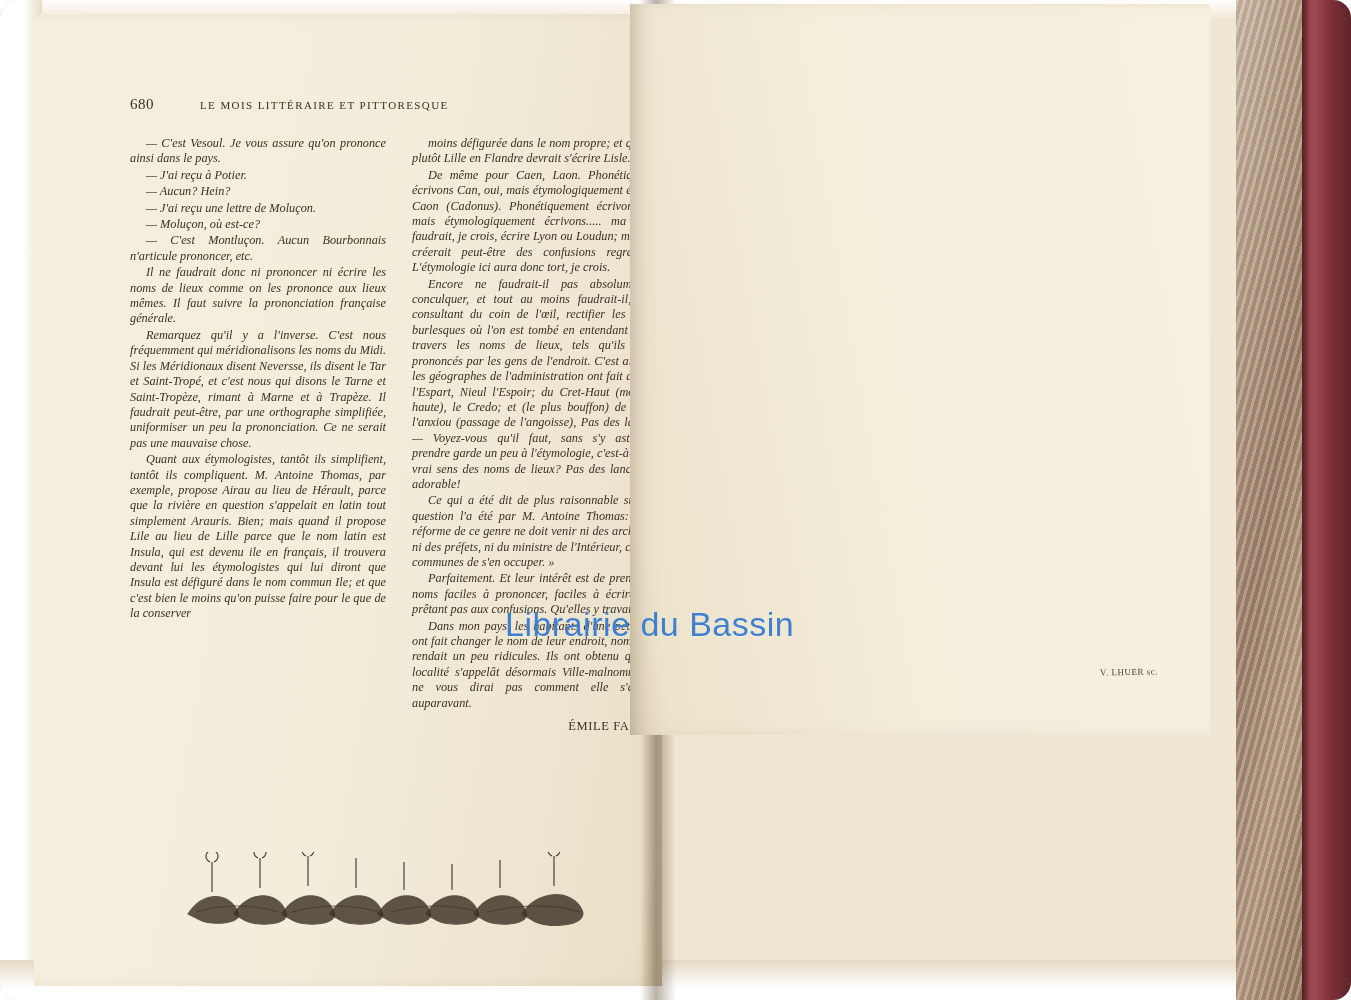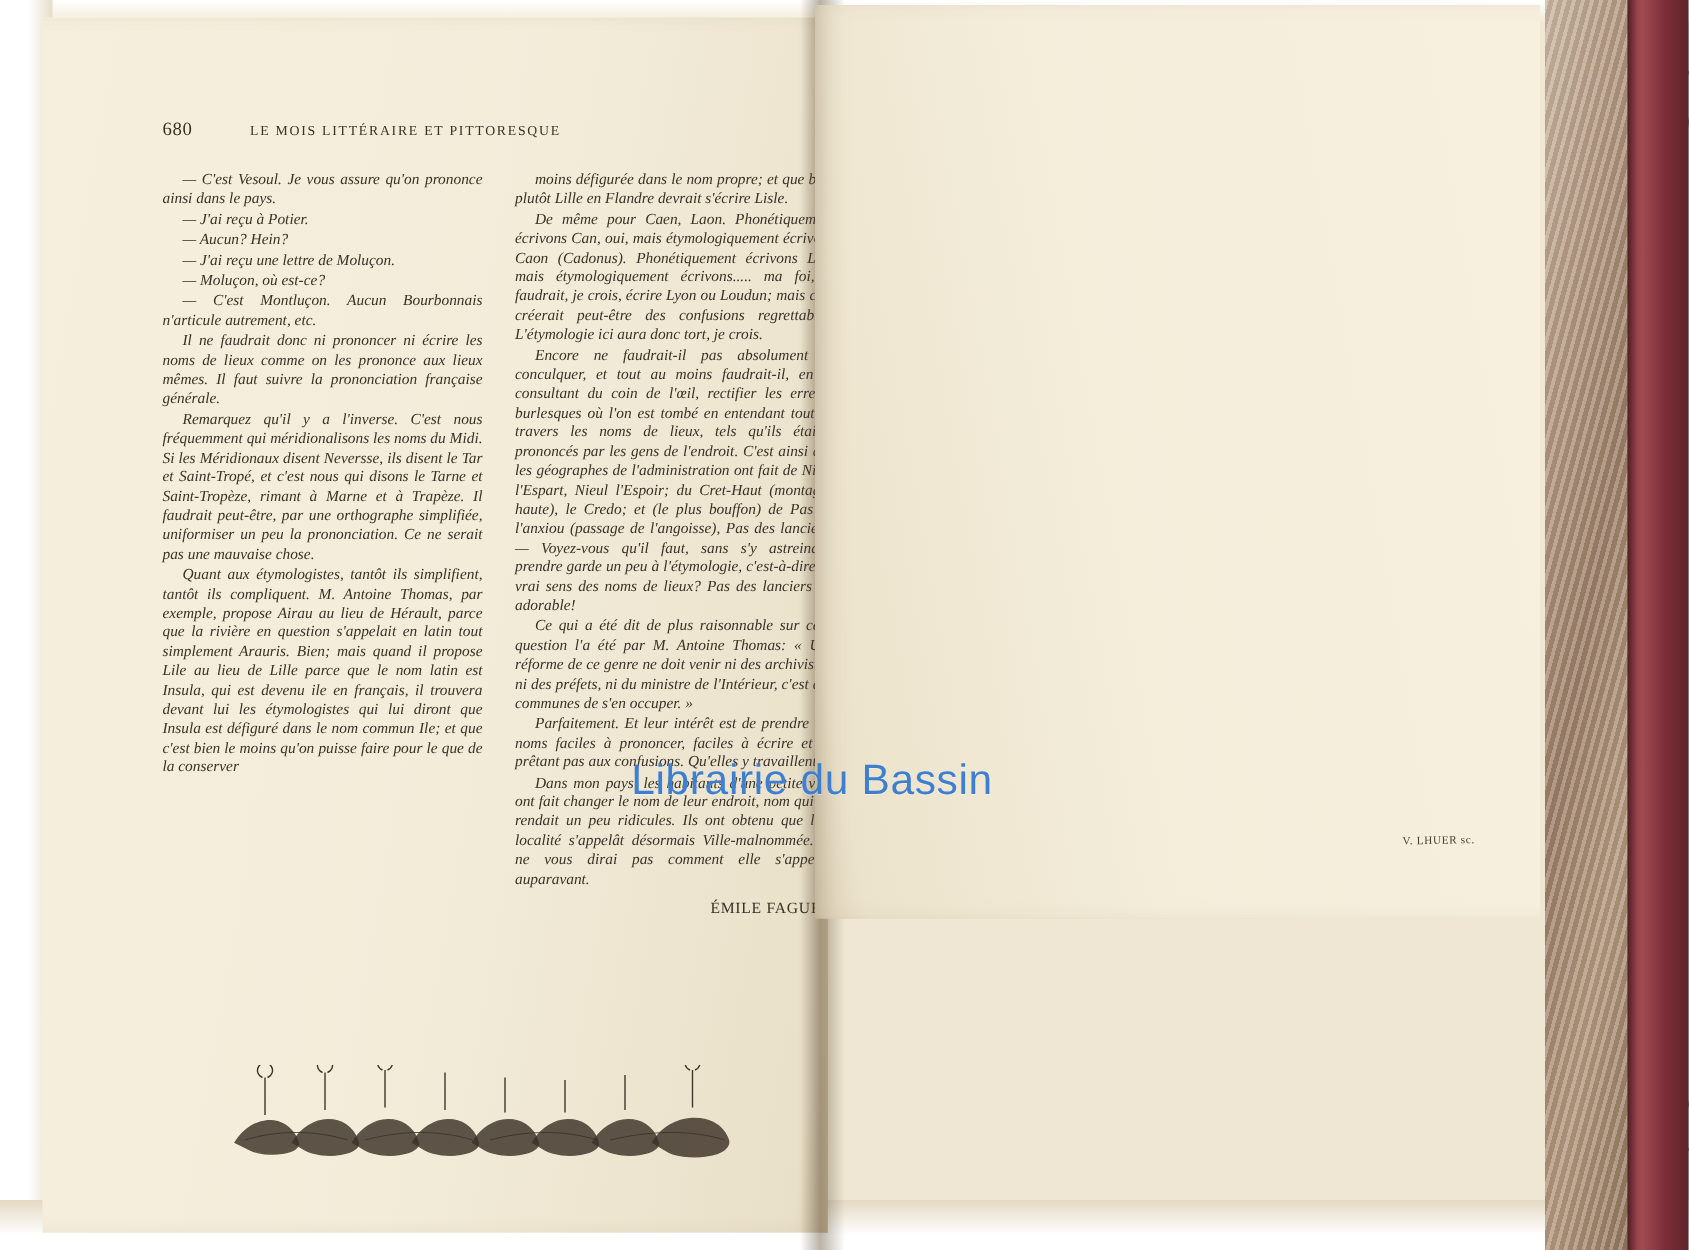--- a/index.html
+++ b/index.html
@@ -7,20 +7,21 @@
     padding: 0;
     background: #ffffff;
   }
   #page {
     position: relative;
     width: 1351px;
     height: 1000px;
     overflow: hidden;
     background: #3a3026;
     font-family: "Liberation Serif", serif;
+    border-radius: 18px;
   }
 
   
   .photo-bg {
     position: absolute;
     inset: 0;
     background: #efe7d4;
   }
   
   .surround-left {
@@ -46,21 +47,21 @@
   .page-left {
     position: absolute;
     left: 34px; top: 14px;
     width: 628px; height: 972px;
     background: linear-gradient(100deg,#f6efdd 0%,#f3ecd9 55%,#e9e0c9 96%,#ddd2b8 100%);
     box-shadow: inset -14px 0 22px -14px rgba(120,100,70,.45);
   }
   
   .page-right {
     position: absolute;
-    left: 652px; top: 4px;
+    left: 630px; top: 4px;
     width: 580px; height: 731px;
     background: linear-gradient(260deg,#f7f0de 0%,#f4edda 60%,#ece3cc 94%,#ded3b9 100%);
     box-shadow: inset 16px 0 24px -16px rgba(120,100,70,.5);
   }
   
   .gutter {
     position: absolute;
     left: 640px; top: 0;
     width: 36px; height: 1000px;
     background: linear-gradient(90deg, rgba(80,65,40,0) 0%, rgba(90,72,45,.42) 45%, rgba(90,72,45,.30) 60%, rgba(120,100,70,0) 100%);
@@ -179,21 +180,21 @@
       <span class="l-running">LE MOIS LITTÉRAIRE ET PITTORESQUE</span>
     </div>
 
     <div class="l-columns">
       <div class="l-col">
         <p>— C'est Vesoul. Je vous assure qu'on prononce ainsi dans le pays.</p>
         <p>— J'ai reçu à Potier.</p>
         <p>— Aucun? Hein?</p>
         <p>— J'ai reçu une lettre de Moluçon.</p>
         <p>— Moluçon, où est-ce?</p>
-        <p>— C'est Montluçon. Aucun Bourbonnais n'articule autrement, etc.</p>
+        <p>— C'est Montluçon. Aucun Bourbonnais n'articule prononcer, etc.</p>
         <p>Il ne faudrait donc ni prononcer ni écrire les noms de lieux comme on les prononce aux lieux mêmes. Il faut suivre la prononciation française générale.</p>
         <p>Remarquez qu'il y a l'inverse. C'est nous fréquemment qui méridionalisons les noms du Midi. Si les Méridionaux disent Neversse, ils disent le Tar et Saint-Tropé, et c'est nous qui disons le Tarne et Saint-Tropèze, rimant à Marne et à Trapèze. Il faudrait peut-être, par une orthographe simplifiée, uniformiser un peu la prononciation. Ce ne serait pas une mauvaise chose.</p>
         <p>Quant aux étymologistes, tantôt ils simplifient, tantôt ils compliquent. M. Antoine Thomas, par exemple, propose Airau au lieu de Hérault, parce que la rivière en question s'appelait en latin tout simplement Arauris. Bien; mais quand il propose Lile au lieu de Lille parce que le nom latin est Insula, qui est devenu ile en français, il trouvera devant lui les étymologistes qui lui diront que Insula est défiguré dans le nom commun Ile; et que c'est bien le moins qu'on puisse faire pour le que de la conserver</p>
       </div>
       <div class="l-col">
         <p>moins défigurée dans le nom propre; et que bien plutôt Lille en Flandre devrait s'écrire Lisle.</p>
         <p>De même pour Caen, Laon. Phonétiquement écrivons Can, oui, mais étymologiquement écrivons Caon (Cadonus). Phonétiquement écrivons Lan, mais étymologiquement écrivons..... ma foi, il faudrait, je crois, écrire Lyon ou Loudun; mais cela créerait peut-être des confusions regrettables. L'étymologie ici aura donc tort, je crois.</p>
         <p>Encore ne faudrait-il pas absolument la conculquer, et tout au moins faudrait-il, en la consultant du coin de l'œil, rectifier les erreurs burlesques où l'on est tombé en entendant tout de travers les noms de lieux, tels qu'ils étaient prononcés par les gens de l'endroit. C'est ainsi que les géographes de l'administration ont fait de Nieul l'Espart, Nieul l'Espoir; du Cret-Haut (montagne haute), le Credo; et (le plus bouffon) de Pas de l'anxiou (passage de l'angoisse), Pas des lanciers! — Voyez-vous qu'il faut, sans s'y astreindre, prendre garde un peu à l'étymologie, c'est-à-dire au vrai sens des noms de lieux? Pas des lanciers est adorable!</p>
         <p>Ce qui a été dit de plus raisonnable sur cette question l'a été par M. Antoine Thomas: « Une réforme de ce genre ne doit venir ni des archivistes, ni des préfets, ni du ministre de l'Intérieur, c'est aux communes de s'en occuper. »</p>
         <p>Parfaitement. Et leur intérêt est de prendre des noms faciles à prononcer, faciles à écrire et ne prêtant pas aux confusions. Qu'elles y travaillent.</p>

